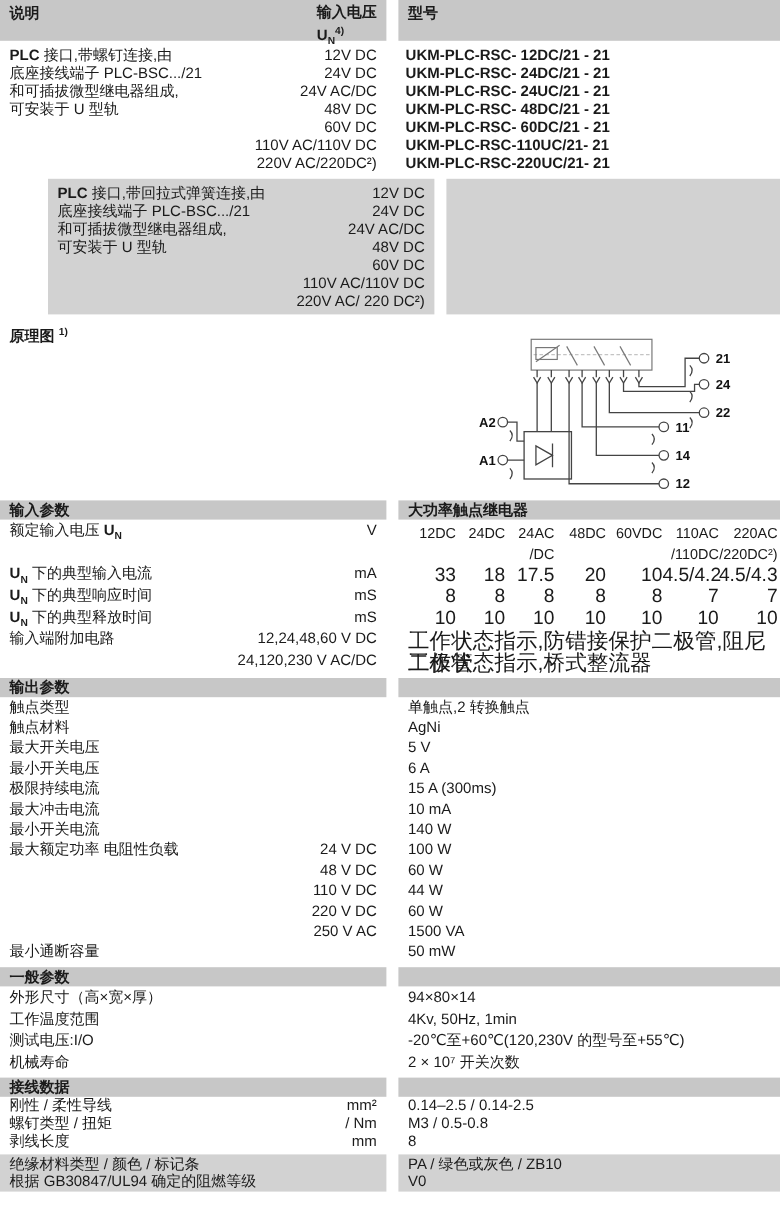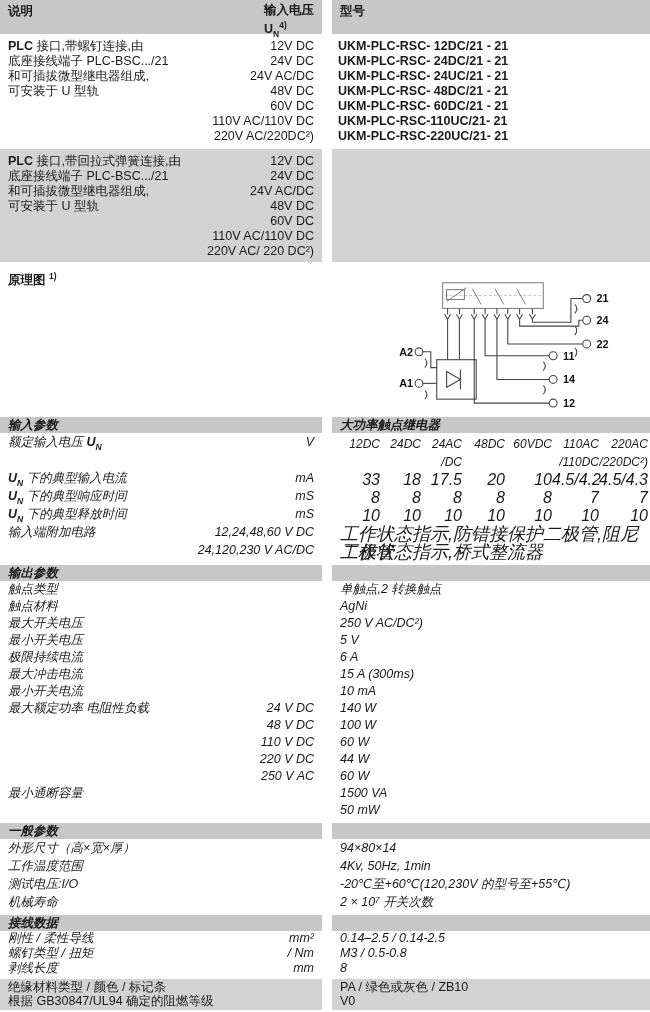--- a/index.html
+++ b/index.html
@@ -17,29 +17,29 @@
   
   .block{display:flex;padding:5px 8px 3px;box-sizing:border-box;}
   .block .desc{width:195px;flex:none;}
   .block .desc div{height:15px;}
   .block .volts{flex:1;text-align:right;}
   .block .volts div{height:15px;}
   .gray{background:#d2d2d2;}
   .models{padding:5px 0 0 6px;font-weight:bold;}
   .models div{height:15px;}
   .grayblock{background:#d2d2d2;}
-  .mt2{margin-top:2px;}
+  .mt2{margin-top:2px;padding-left:40px;}
   
   .schem-row{height:148px;margin-top:3px;}
   .schem-label{padding:4px 8px;font-weight:bold;}
   
   .prow{display:flex;justify-content:space-between;padding:0 8px;height:18px;line-height:18px;}
   .prow.h36{height:36px;}
   .pvals{text-align:right;line-height:18px;}
-  .sec{margin-top:4px;font-style:italic;}
+  .sec{margin-top:4px;}
   
   .rt{padding:2px 2px 0 8px;}
   .rt-grid{display:grid;grid-template-columns:40px 41px 41px 43px 47px 47px 1fr;text-align:right;}
   .rt-grid div{height:18px;line-height:18px;font-size:16px;}
   .rt-grid .hd{font-size:12px;}
   .rt-note{height:18px;line-height:18px;padding-left:8px;font-size:18px;}
   .rvals{padding:0 8px;}
   .rvals div{height:17px;line-height:17px;}
   .orow{height:17px;line-height:17px;}
   .rvals.grow18 div{height:18px;line-height:18px;}
@@ -316,21 +316,20 @@
       <div class="prow orow">
           <span>最小通断容量</span>
         </div>
     </div>
     <div class="gap"></div>
     <div class="col-r">
       <div class="band">&nbsp;</div>
       <div class="rvals">
         <div>单触点,2 转换触点</div>
         <div>AgNi</div>
-        <div>250 V AC/DC²)</div>
         <div>5 V</div>
         <div>6 A</div>
         <div>15 A (300ms)</div>
         <div>10 mA</div>
         <div>140 W</div>
         <div>100 W</div>
         <div>60 W</div>
         <div>44 W</div>
         <div>60 W</div>
         <div>1500 VA</div>

